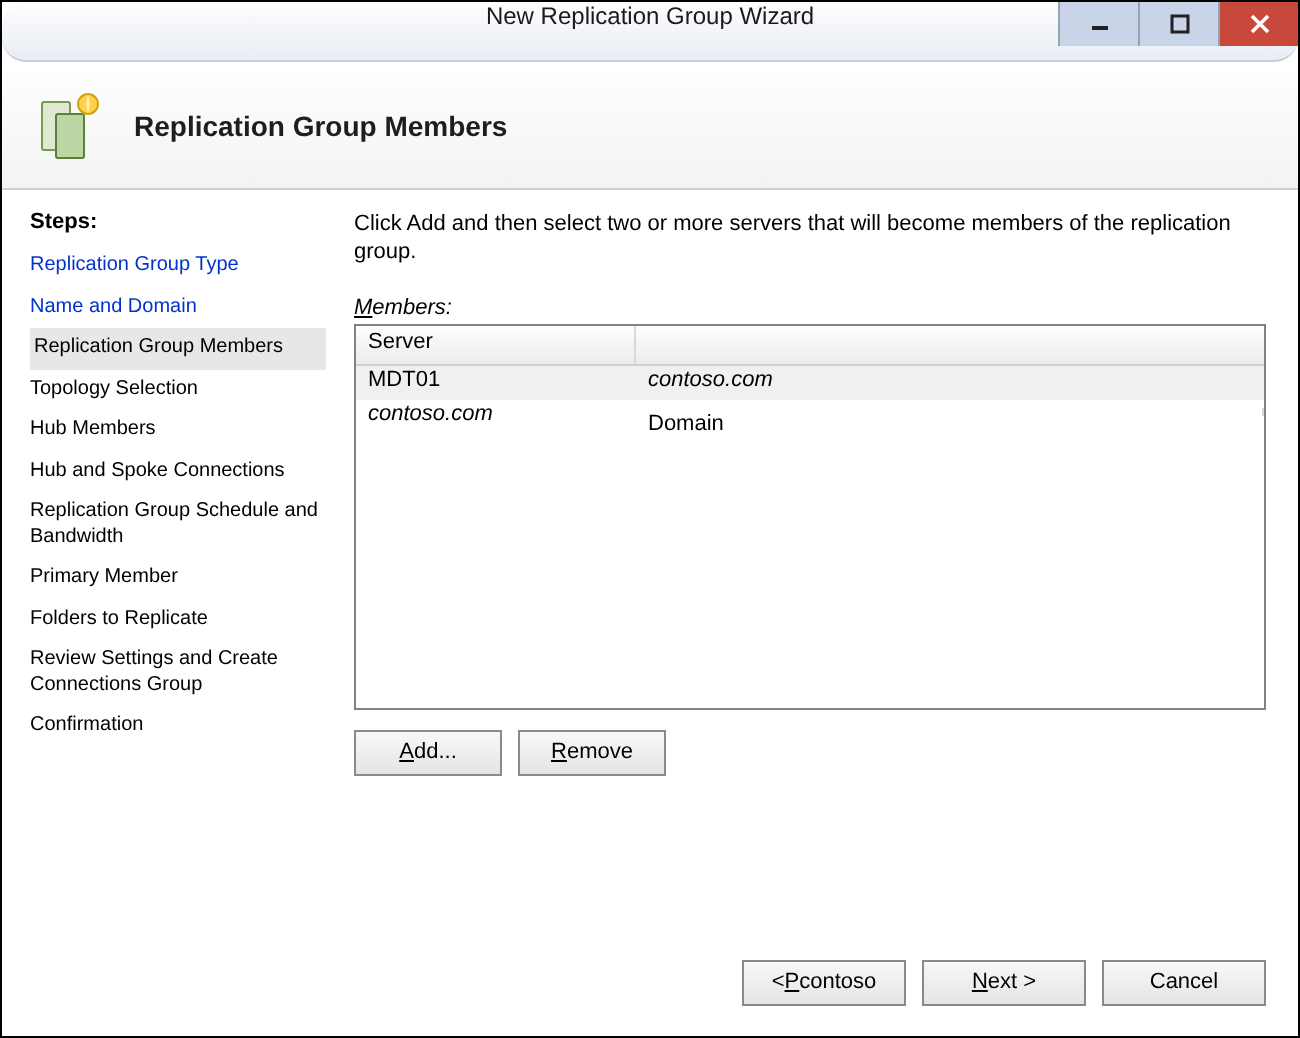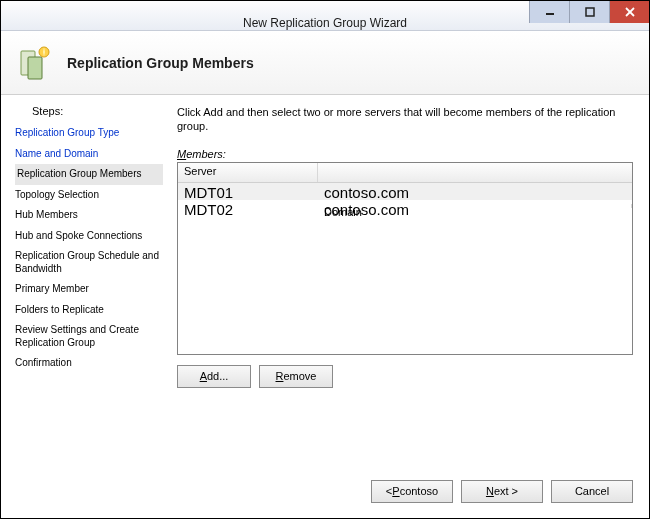--- a/index.html
+++ b/index.html
@@ -12,22 +12,23 @@
     width: 650px;
     height: 519px;
     overflow: hidden;
     border: 1px solid #000;
   }
   .titlebar {
     height: 30px;
     background: linear-gradient(to bottom, #fdfdfe, #e9edf4);
     border-bottom: 1px solid #c7cdd8;
     display: flex;
-    align-items: flex-end;
+    align-items: flex-start;
     position: relative;
+    border-radius: 12px;
   }
   .titlebar .title {
     flex: 1;
     text-align: center;
     font-size: 12px;
     color: #1a1a1a;
   }
   .win-controls {
     position: absolute;
     right: 0;
@@ -69,24 +70,23 @@
   }
   .body {
     display: flex;
     height: 370px;
   }
   .sidebar {
     width: 170px;
     padding: 10px 8px 10px 14px;
   }
   .steps-label {
-    font-weight: normal;
+    font-weight: bold;
     font-size: 11px;
     margin-bottom: 6px;
-    margin-left: 17px;
   }
   .step {
     font-size: 10px;
     padding: 4px 0;
     color: #000;
     line-height: 1.25;
   }
   .step.done { color: #0033cc; }
   .step.current { background: #e7e7e7; padding-left:2px; padding-right:2px; }
   .main {
@@ -126,25 +126,25 @@
   }
   .th.server { width: 140px; }
   .th.domain { flex: 1; margin-top: 41px; }
   .table-body { }
   .tr {
     display: flex;
     height: 17px;
   }
   .tr.sel { background: #f0f0f0; }
   .td {
-    font-size: 15px;
+    font-size: 11px;
     padding: 1px 6px;
   }
   .td.server { width: 140px; }
-  .td.domain { flex: 1; }
+  .td.domain { flex: 1; font-style: italic; }
   .member-buttons {
     margin-top: 10px;
     display: flex;
     gap: 8px;
   }
   .btn {
     min-width: 74px;
     height: 23px;
     font-size: 11px;
     background: linear-gradient(to bottom, #f8f8f8, #e4e4e4);
@@ -210,40 +210,39 @@
     <div id="steps-container">
         <div class="step done">Replication Group Type</div>
         <div class="step done">Name and Domain</div>
         <div class="step current">Replication Group Members</div>
         <div class="step">Topology Selection</div>
         <div class="step">Hub Members</div>
         <div class="step">Hub and Spoke Connections</div>
         <div class="step">Replication Group Schedule and Bandwidth</div>
         <div class="step">Primary Member</div>
         <div class="step">Folders to Replicate</div>
-        <div class="step">Review Settings and Create Replication Group</div>
+        <div class="step">Review Settings and Create Connections Group</div>
         <div class="step">Confirmation</div>
       </div>
   </div>
 
   <div class="main">
     <div class="instruction">Click Add and then select two or more servers that will become members of the replication group.</div>
     <div class="members-label"><span class="ul">M</span><span>embers:</span></div>
     <div class="table-wrap">
       <div class="table-head">
         <div class="th server">Server</div>
         <div class="th domain">Domain</div>
       </div>
       <div class="table-body" id="rows-container">
           <div class="tr sel">
             <div class="td server">MDT01</div>
             <div class="td domain">contoso.com</div>
           </div>
           <div class="tr">
-            <div class="td server">MDT02</div>
             <div class="td domain">contoso.com</div>
           </div>
         </div>
     </div>
     <div class="member-buttons">
       <button class="btn">
           <span class="ul">A</span>
           <span>dd...</span>
         </button>
       <button class="btn">

